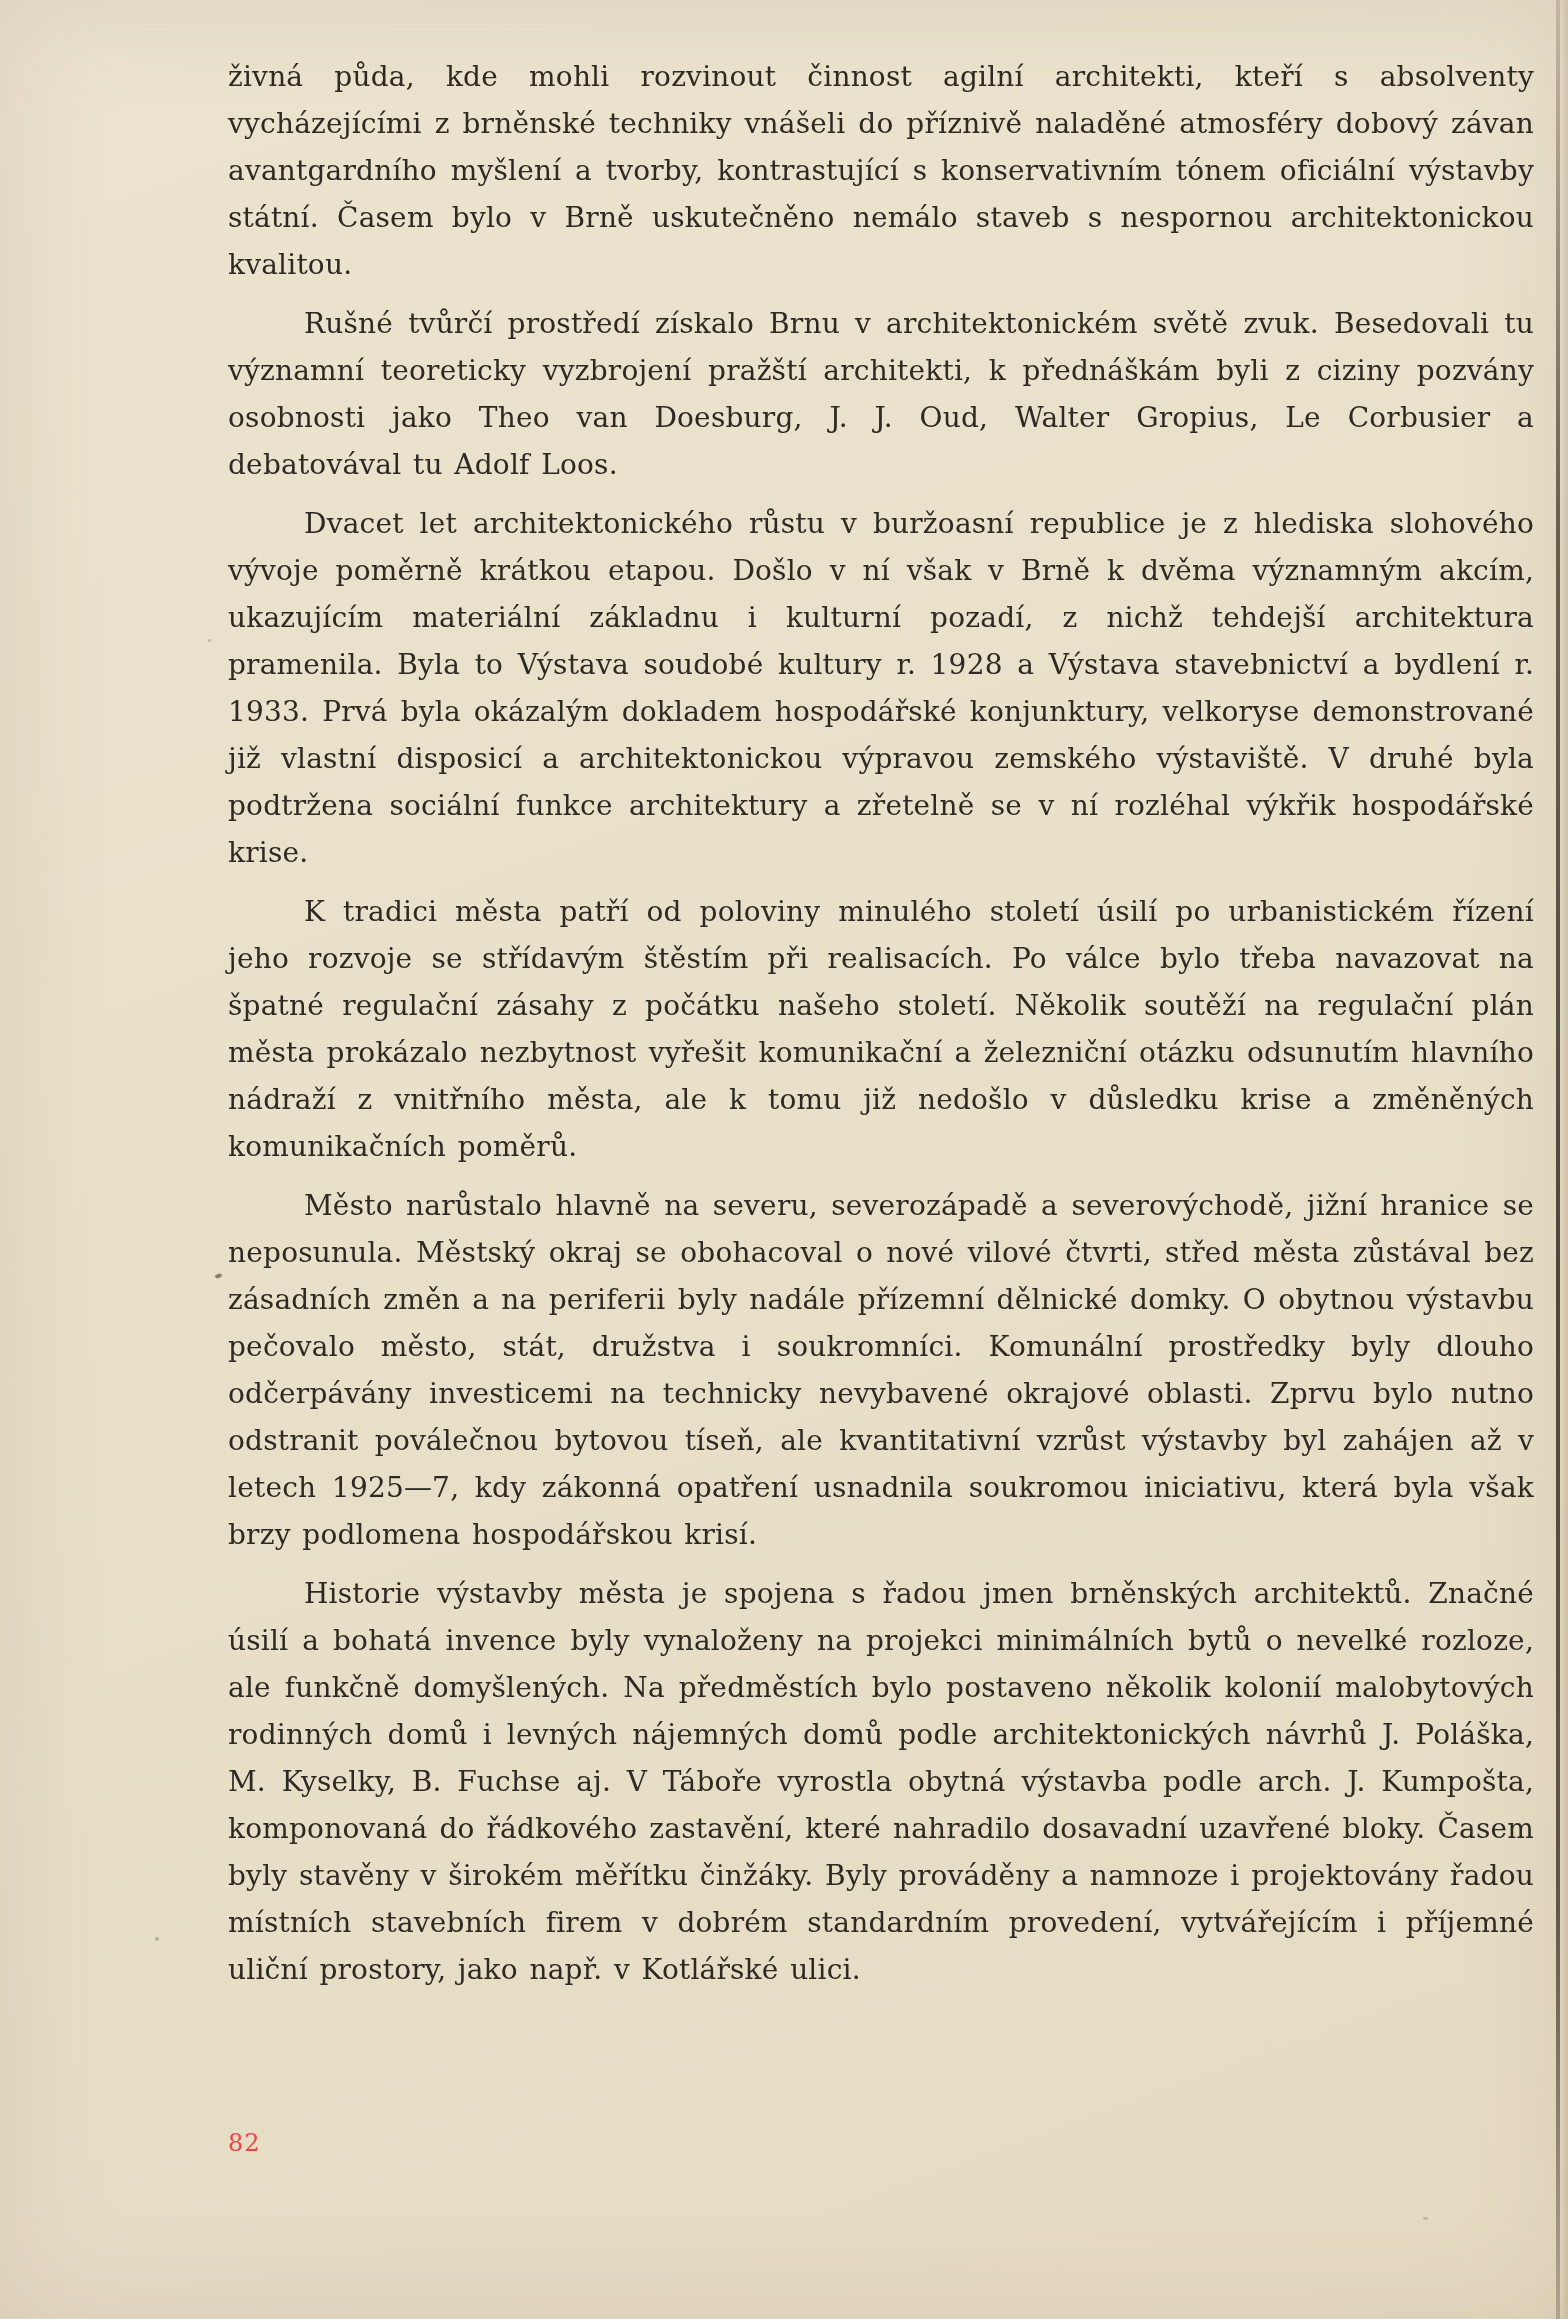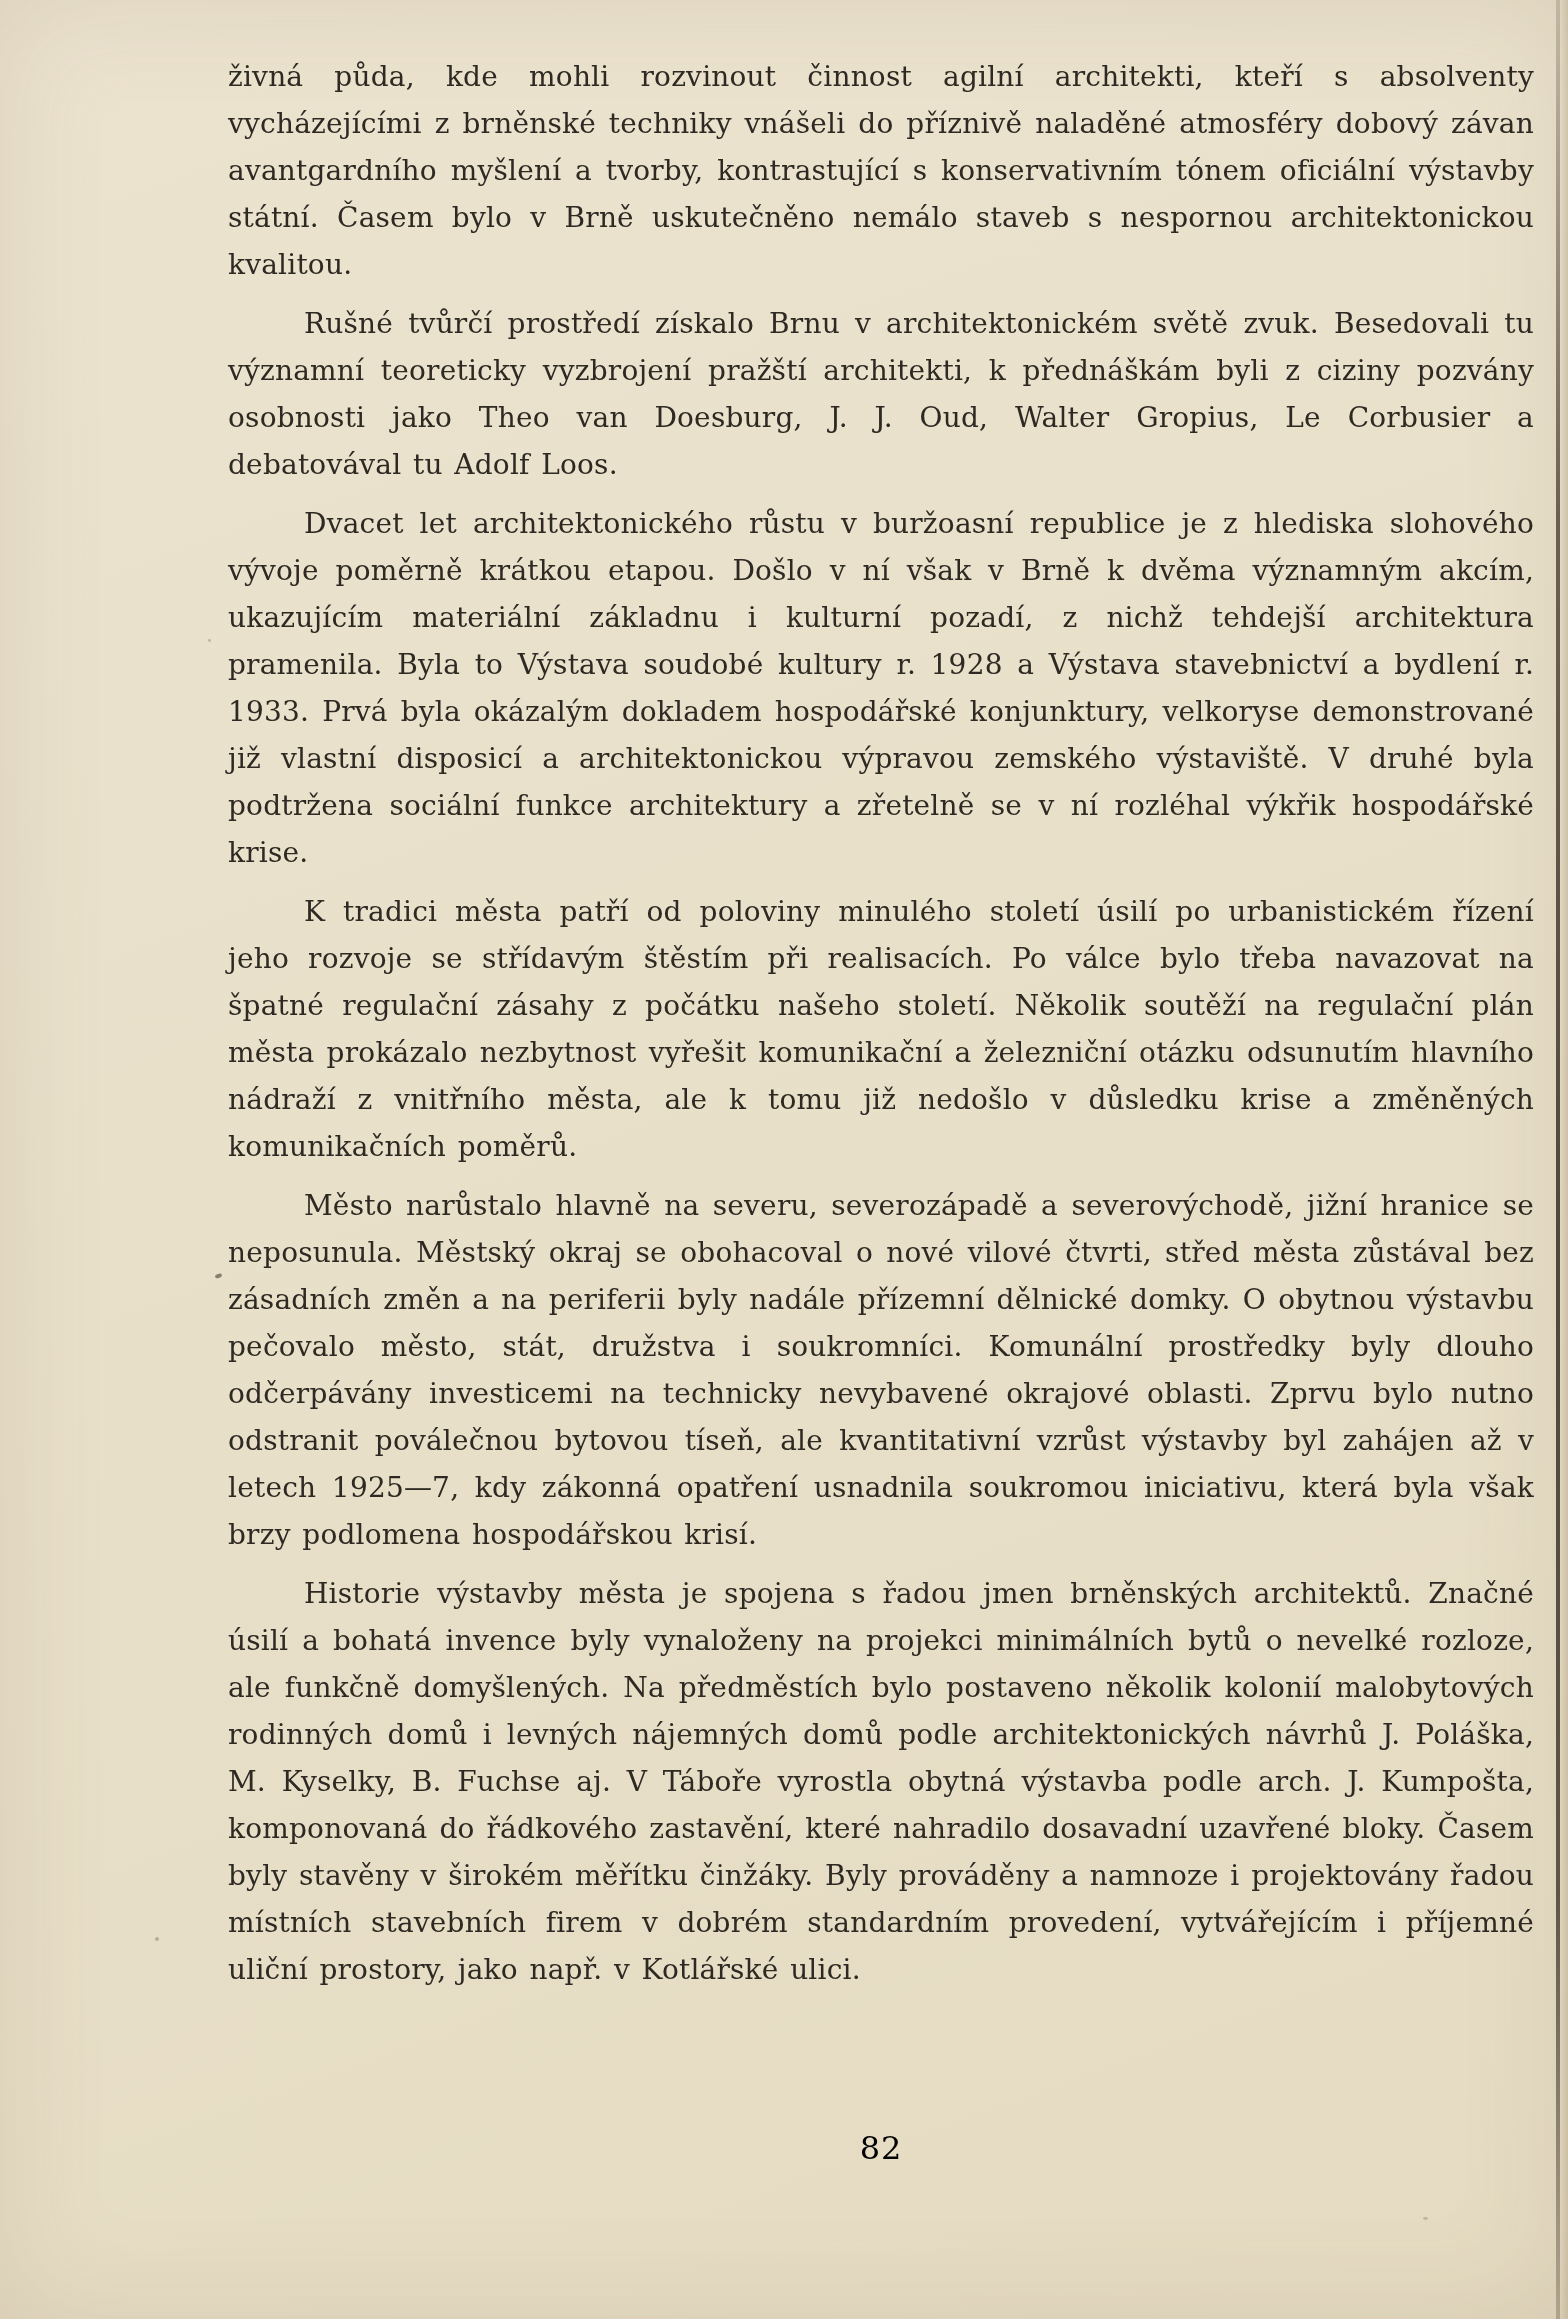--- a/index.html
+++ b/index.html
@@ -39,24 +39,23 @@
   }
   .text-block p.indent {
     text-indent: 76px;
     margin-top: 12px;
   }
   .page-number {
     position: absolute;
     left: 228px;
     top: 2129px;
     width: 1306px;
-    text-align: center;
-    font-size: 32px;
+    font-size: 24px;
     letter-spacing: 1px;
-    color: #000000;
+    color: #ef4444;
   }
   .scan-edge-line {
     position: absolute;
     right: 7.8px;
     top: 0;
     width: 3.9px;
     height: 2319px;
     background: linear-gradient(to bottom,
       rgba(72, 60, 45, 0.20) 0%,
       rgba(55, 46, 35, 0.70) 22%,

